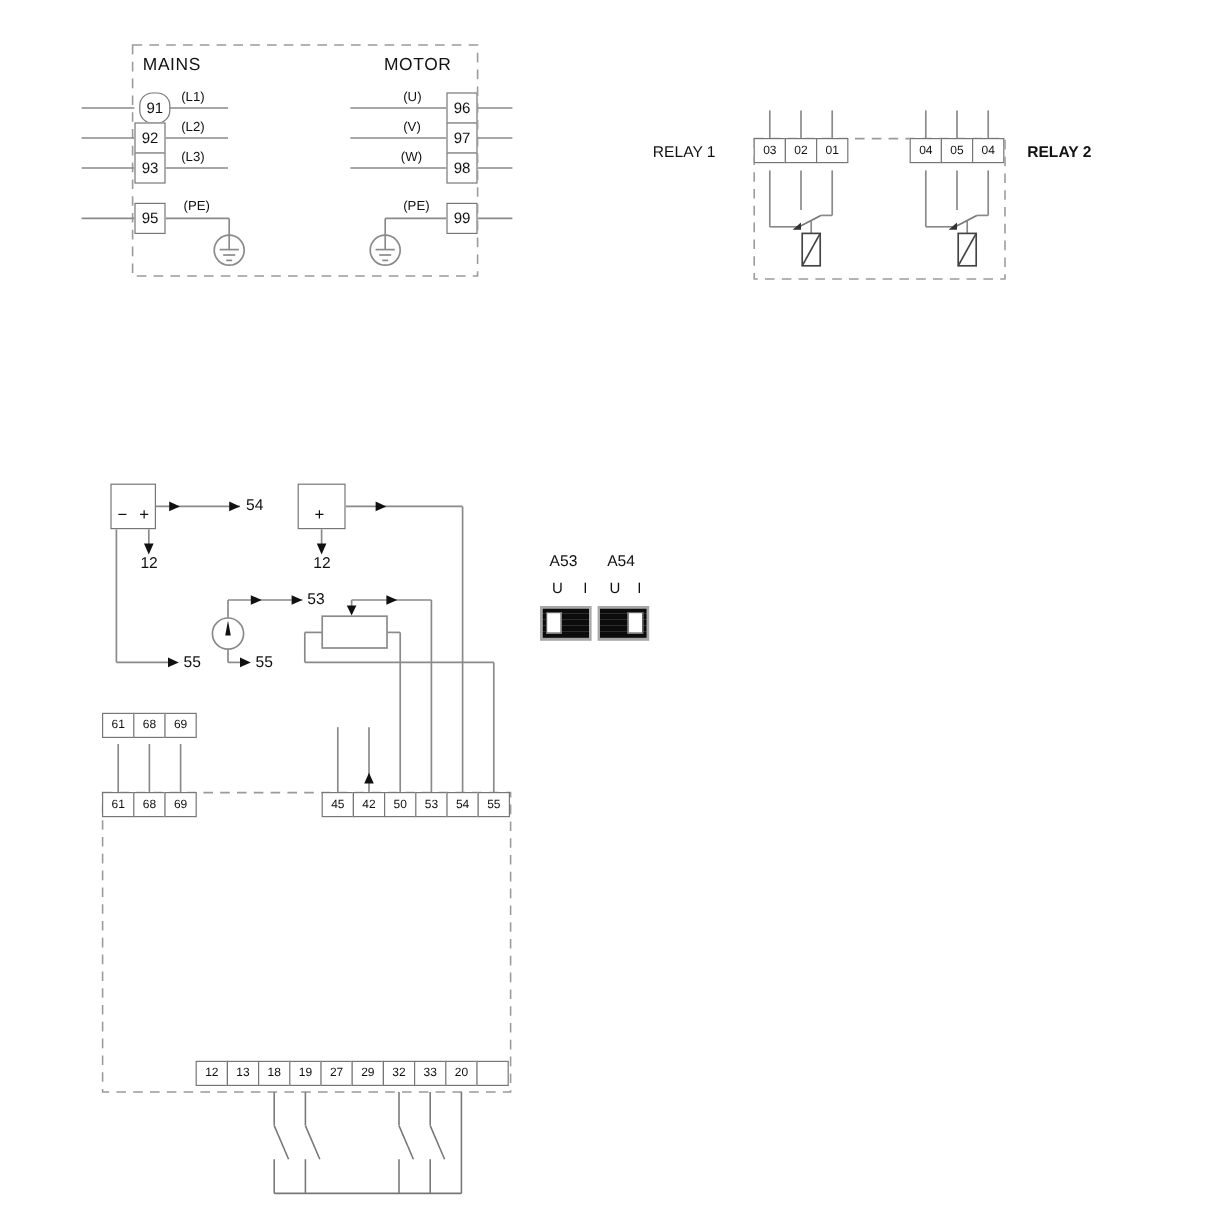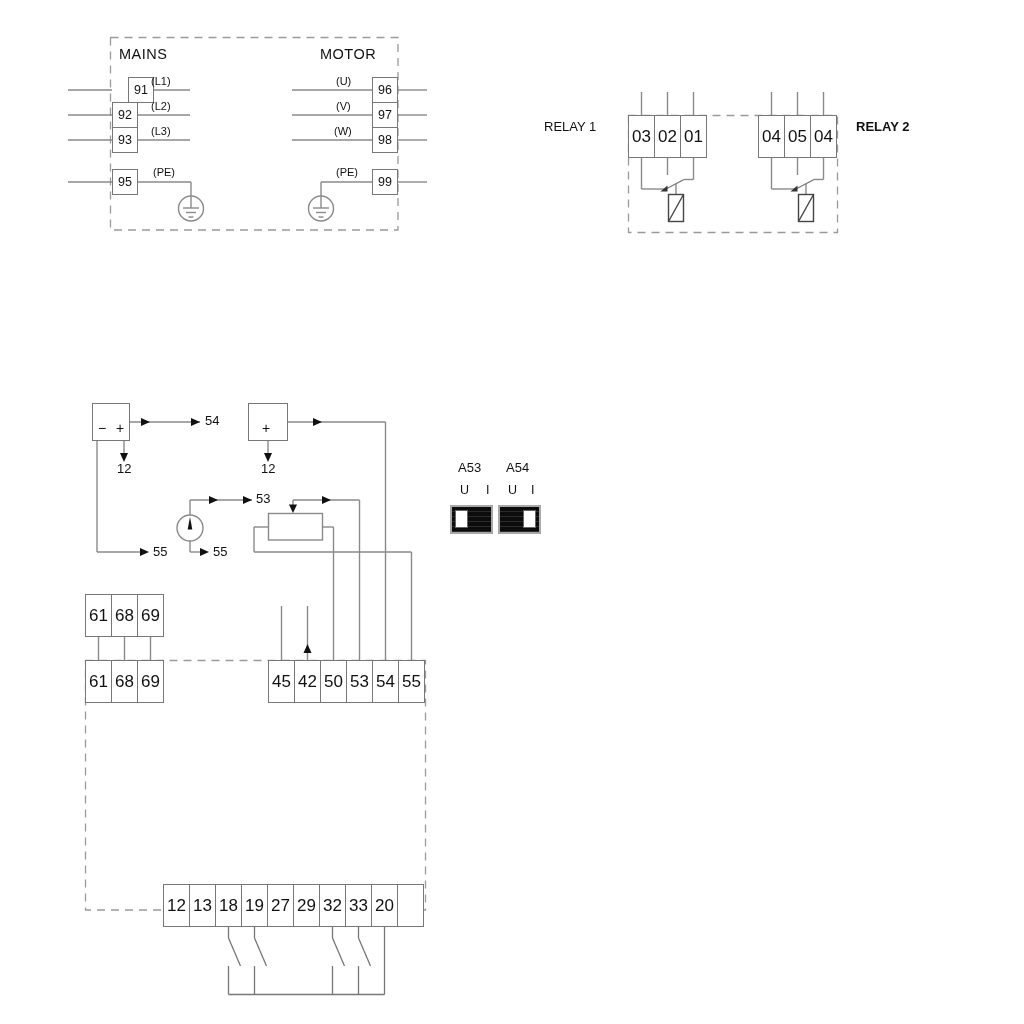--- a/index.html
+++ b/index.html
@@ -6,22 +6,22 @@
   .canvas{position:relative;width:1024px;height:1024px;background:#fff;
           font-family:"Liberation Sans",sans-serif;color:#111;overflow:hidden;padding-left:13px;}
   svg.wires{position:absolute;left:0;top:0;}
   .lbl{position:absolute;white-space:nowrap;color:#111;font-size:12.5px;line-height:1.1;}
   .title{font-size:14.5px;letter-spacing:0.5px;}
   .relaylbl{font-size:13px;}
   .sub{font-size:11px;}
   .wirelbl{font-size:13px;}
   .sign{font-size:14px;}
   .row{position:absolute;display:flex;}
-  .tc{width:27px;height:43px;border:1px solid #777;margin-left:-1px;background:#fff;
-      display:flex;align-items:center;justify-content:center;font-size:17px;color:#111;
+  .tc{width:27px;height:21px;border:1px solid #777;margin-left:-1px;background:#fff;
+      display:flex;align-items:center;justify-content:center;font-size:10px;color:#111;
       box-sizing:border-box;}
   .tc:first-child{margin-left:0;}
   .vb{position:absolute;width:26px;height:26px;border:1px solid #777;background:#fff;
       display:flex;align-items:center;justify-content:center;font-size:12.5px;color:#111;
       box-sizing:border-box;}
   .srcbox{position:absolute;border:1px solid #777;background:#fff;box-sizing:border-box;}
   .dip{position:absolute;width:43px;height:29px;border:2px solid #a8a8a8;box-sizing:border-box;
        background:repeating-linear-gradient(180deg,#0c0c0c 0 4px,#2c2c2c 4px 5px);}
   .dip .slider{position:absolute;top:3px;width:13px;height:18px;background:#fff;
        border:1px solid #666;box-sizing:border-box;}
@@ -198,21 +198,21 @@
       <line x1="358.5" y1="938" x2="370.5" y2="966"></line>
       <line x1="358.5" y1="966" x2="358.5" y2="994.5"></line>
       <line x1="384.5" y1="910" x2="384.5" y2="994.5"></line>
       <line x1="228.5" y1="994.5" x2="384.5" y2="994.5"></line>
     </g>
   </svg>
 
   <div class="lbl title" style="left:119px;top:47px;">MAINS</div>
   <div class="lbl title" style="left:320px;top:47px;">MOTOR</div>
 
-  <div class="vb" style="left:128px;top:77px;">91</div>
+  <div class="vb" style="left:116px;top:77px;border-radius:11px;">91</div>
   <div class="vb" style="left:112px;top:102px;">92</div>
   <div class="vb" style="left:112px;top:127px;">93</div>
   <div class="vb" style="left:112px;top:169px;">95</div>
 
   <div class="lbl sub" style="left:151px;top:75px;">(L1)</div>
   <div class="lbl sub" style="left:151px;top:100px;text-align:center;">(L2)</div>
   <div class="lbl sub" style="left:151px;top:125px;">(L3)</div>
   <div class="lbl sub" style="left:153px;top:166px;">(PE)</div>
 
   <div class="vb" style="left:372px;top:77px;">96</div>

